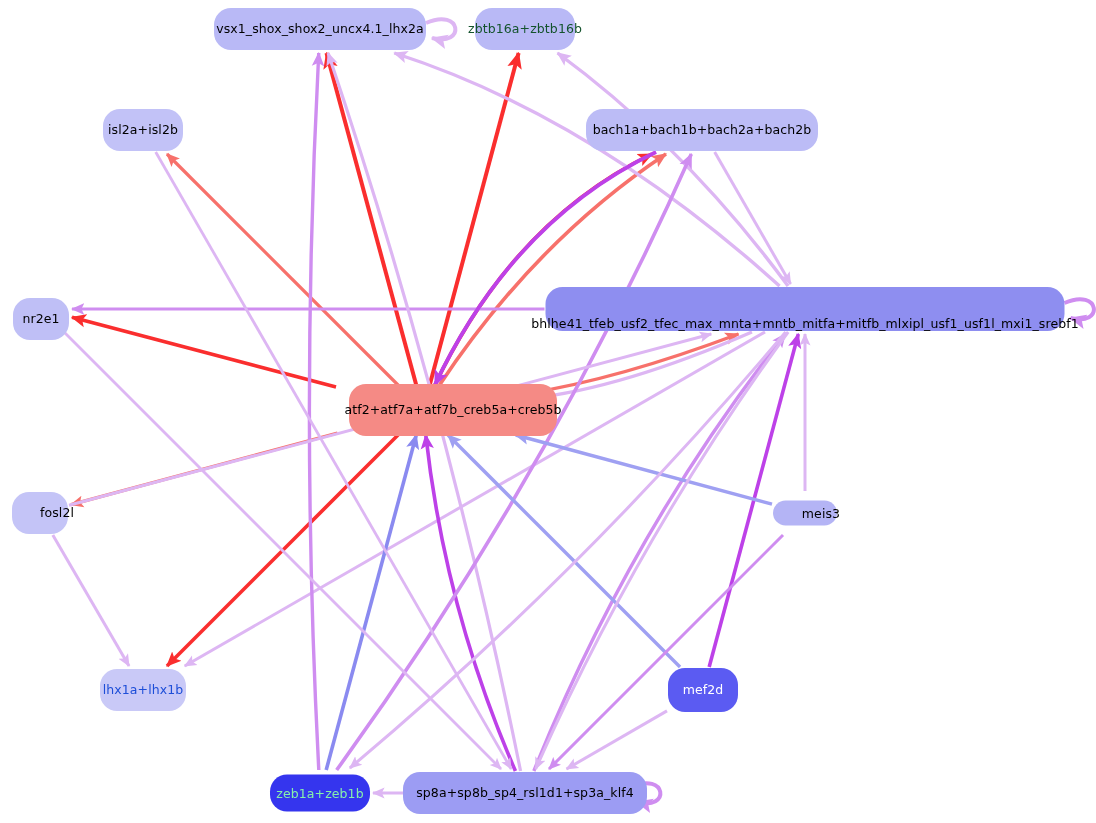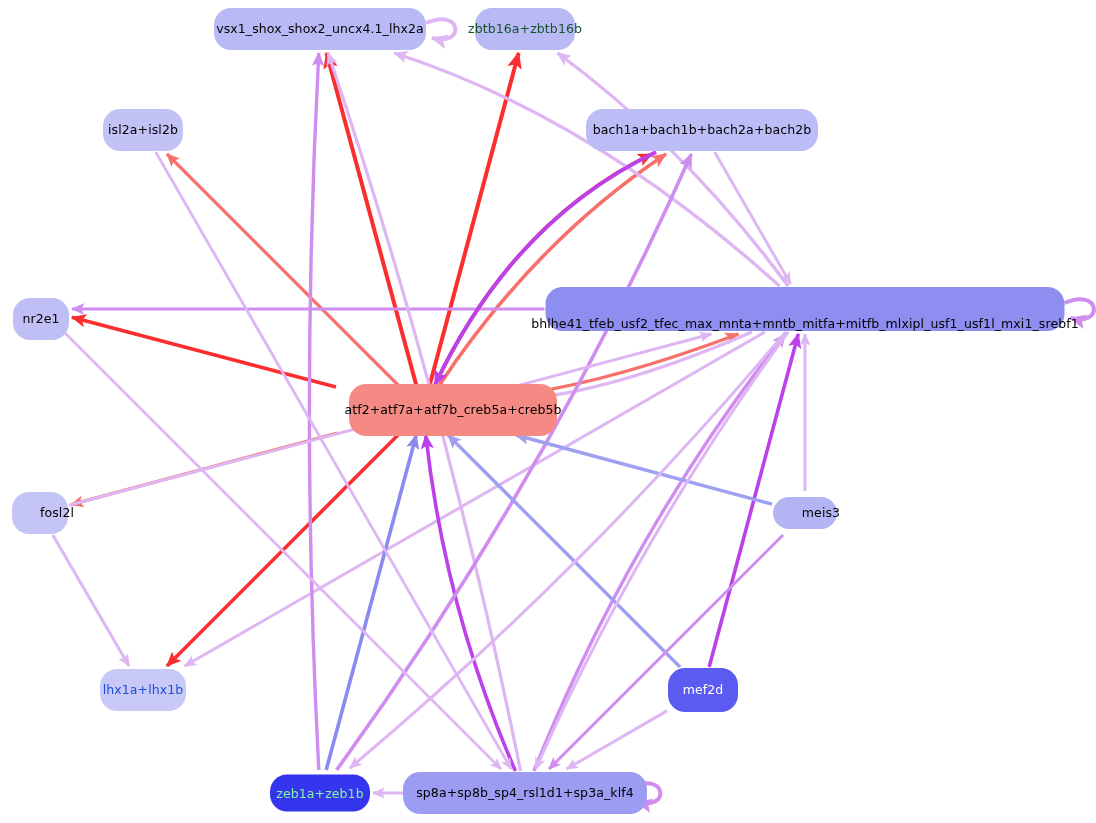--- a/index.html
+++ b/index.html
@@ -130,21 +130,21 @@
       </div>
       <div class="node" style="left: 805px; top: 309px; width: 519px; height: 44px; background: rgb(142, 142, 240); color: rgb(0, 0, 0); align-items: flex-end;">
         <span class="node-label">bhlhe41_tfeb_usf2_tfec_max_mnta+mntb_mitfa+mitfb_mlxipl_usf1_usf1l_mxi1_srebf1</span>
       </div>
       <div class="node" style="left: 423px; top: 410px; width: 208px; height: 52px; background: rgb(245, 138, 133); color: rgb(0, 0, 0); margin-left: 30px;">
         <span class="node-label">atf2+atf7a+atf7b_creb5a+creb5b</span>
       </div>
       <div class="node" style="left: 40px; top: 513px; width: 56px; height: 42px; background: rgb(196, 196, 247); color: rgb(0, 0, 0); padding-left: 34px;">
         <span class="node-label">fosl2l</span>
       </div>
-      <div class="node" style="left: 805px; top: 513px; width: 64px; height: 32px; background: rgb(180, 180, 245); color: rgb(0, 0, 0); padding-left: 32px;">
+      <div class="node" style="left: 805px; top: 513px; width: 64px; height: 25px; background: rgb(180, 180, 245); color: rgb(0, 0, 0); padding-left: 32px;">
         <span class="node-label">meis3</span>
       </div>
       <div class="node" style="left: 143px; top: 690px; width: 86px; height: 42px; background: rgb(201, 201, 247); color: #1d4ed8;">
         <span class="node-label">lhx1a+lhx1b</span>
       </div>
       <div class="node" style="left: 703px; top: 690px; width: 70px; height: 44px; background: rgb(91, 91, 242); color: rgb(255, 255, 255);">
         <span class="node-label">mef2d</span>
       </div>
       <div class="node" style="left: 320px; top: 793px; width: 100px; height: 37px; background: rgb(53, 53, 238); color: #86efac;">
         <span class="node-label">zeb1a+zeb1b</span>

